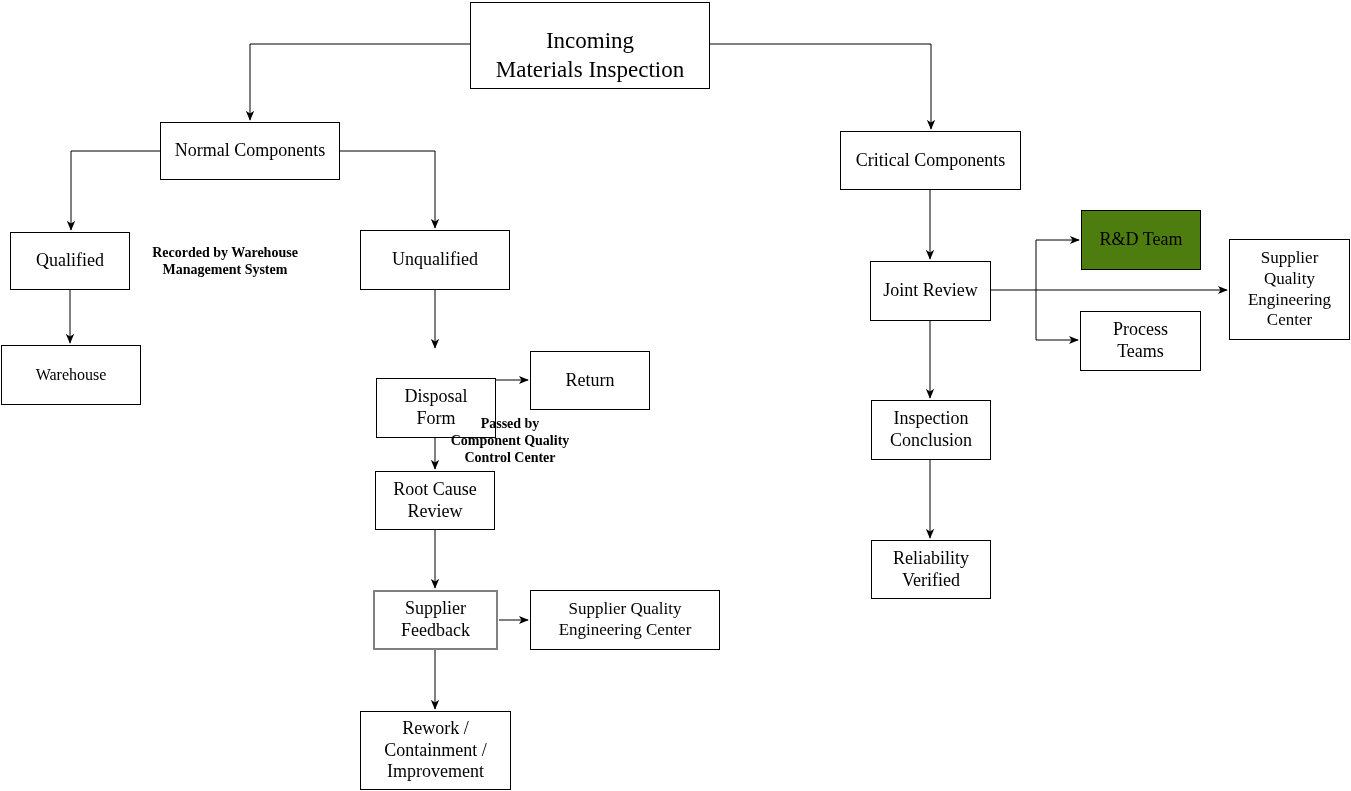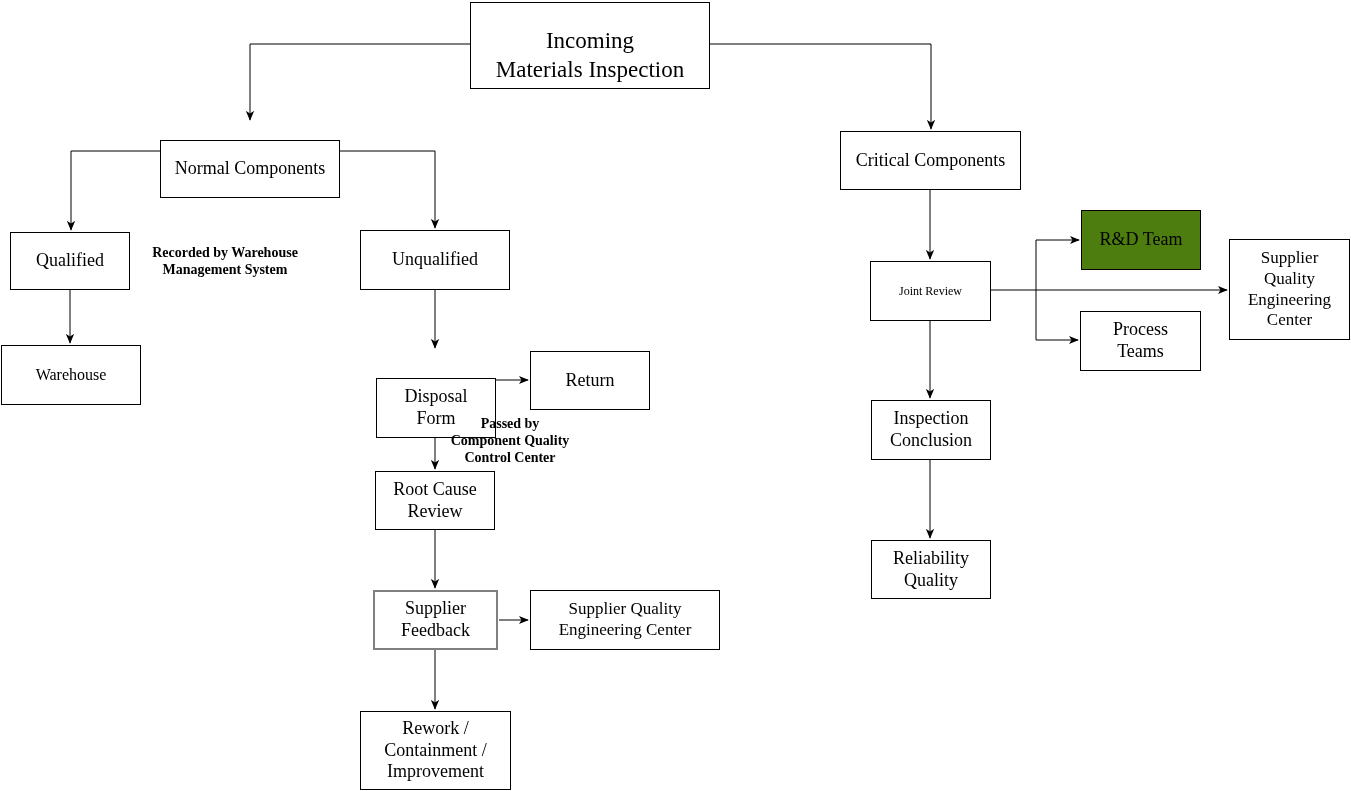--- a/index.html
+++ b/index.html
@@ -77,21 +77,21 @@
         <polyline points="1036,290 1036,340 1078,340" fill="none" stroke="#000000" stroke-width="1" marker-end="url(#arrow)"></polyline>
         <polyline points="930,321 930,398" fill="none" stroke="#000000" stroke-width="1" marker-end="url(#arrow)"></polyline>
         <polyline points="930,460 930,538" fill="none" stroke="#000000" stroke-width="1" marker-end="url(#arrow)"></polyline>
       </g>
   </svg>
   <div id="nodes-layer">
       <div class="node" style="left: 470px; top: 2px; width: 240px; height: 87px; border: 1px solid rgb(0, 0, 0); background: rgb(255, 255, 255);">
         <span class="lbl" style="font-size: 23px; margin-top: 20px;">Incoming
 Materials Inspection</span>
       </div>
-      <div class="node" style="left: 160px; top: 140px; width: 180px; height: 58px; border: 1px solid rgb(0, 0, 0); background: rgb(255, 255, 255);">
+      <div class="node" style="left: 160px; top: 122px; width: 180px; height: 58px; border: 1px solid rgb(0, 0, 0); background: rgb(255, 255, 255);">
         <span class="lbl" style="font-size: 18px;">Normal Components</span>
       </div>
       <div class="node" style="left: 840px; top: 131px; width: 181px; height: 59px; border: 1px solid rgb(0, 0, 0); background: rgb(255, 255, 255);">
         <span class="lbl" style="font-size: 18px;">Critical Components</span>
       </div>
       <div class="node" style="left: 10px; top: 232px; width: 120px; height: 58px; border: 1px solid rgb(0, 0, 0); background: rgb(255, 255, 255);">
         <span class="lbl" style="font-size: 18px;">Qualified</span>
       </div>
       <div class="node" style="left: 360px; top: 230px; width: 150px; height: 60px; border: 1px solid rgb(0, 0, 0); background: rgb(255, 255, 255);">
         <span class="lbl" style="font-size: 18px;">Unqualified</span>
@@ -117,42 +117,42 @@
       <div class="node" style="left: 530px; top: 590px; width: 190px; height: 60px; border: 1px solid rgb(0, 0, 0); background: rgb(255, 255, 255);">
         <span class="lbl" style="font-size: 17px;">Supplier Quality
 Engineering Center</span>
       </div>
       <div class="node" style="left: 360px; top: 711px; width: 151px; height: 79px; border: 1px solid rgb(0, 0, 0); background: rgb(255, 255, 255);">
         <span class="lbl" style="font-size: 18px;">Rework /
 Containment /
 Improvement</span>
       </div>
       <div class="node" style="left: 870px; top: 261px; width: 121px; height: 60px; border: 1px solid rgb(0, 0, 0); background: rgb(255, 255, 255);">
-        <span class="lbl" style="font-size: 12px;">Joint Review</span>
+        <span class="lbl" style="font-size: 18px;">Joint Review</span>
       </div>
       <div class="node" style="left: 1081px; top: 210px; width: 120px; height: 60px; border: 1px solid rgb(0, 0, 0); background: #4d7c0f;">
         <span class="lbl" style="font-size: 18px;">R&amp;D Team</span>
       </div>
       <div class="node" style="left: 1080px; top: 311px; width: 121px; height: 60px; border: 1px solid rgb(0, 0, 0); background: rgb(255, 255, 255);">
         <span class="lbl" style="font-size: 18px;">Process
 Teams</span>
       </div>
       <div class="node" style="left: 1229px; top: 239px; width: 121px; height: 101px; border: 1px solid rgb(0, 0, 0); background: rgb(255, 255, 255);">
         <span class="lbl" style="font-size: 17px;">Supplier
 Quality
 Engineering
 Center</span>
       </div>
       <div class="node" style="left: 871px; top: 400px; width: 120px; height: 60px; border: 1px solid rgb(0, 0, 0); background: rgb(255, 255, 255);">
         <span class="lbl" style="font-size: 18px;">Inspection
 Conclusion</span>
       </div>
       <div class="node" style="left: 871px; top: 540px; width: 120px; height: 59px; border: 1px solid rgb(0, 0, 0); background: rgb(255, 255, 255);">
         <span class="lbl" style="font-size: 18px;">Reliability
-Quality</span>
+Verified</span>
       </div>
     </div>
   <div id="annotations-layer">
       <div class="annotation" style="left: 135px; top: 244px; width: 180px;">Recorded by Warehouse
 Management System</div>
       <div class="annotation" style="left: 425px; top: 415px; width: 170px;">Passed by
 Component Quality
 Control Center</div>
     </div>
 </div>

